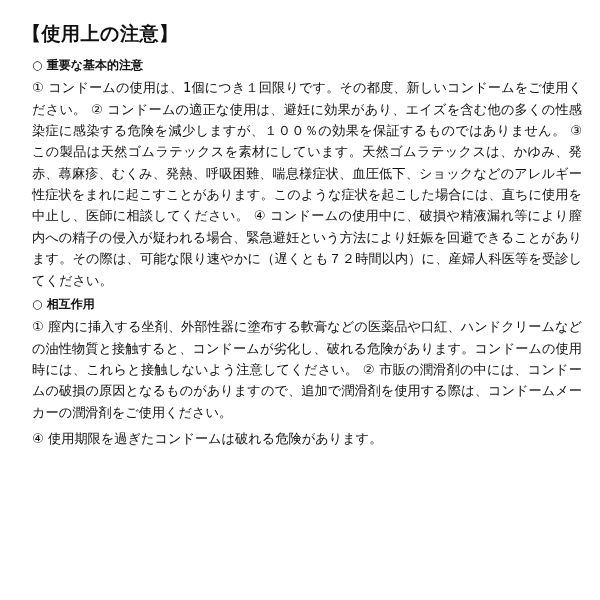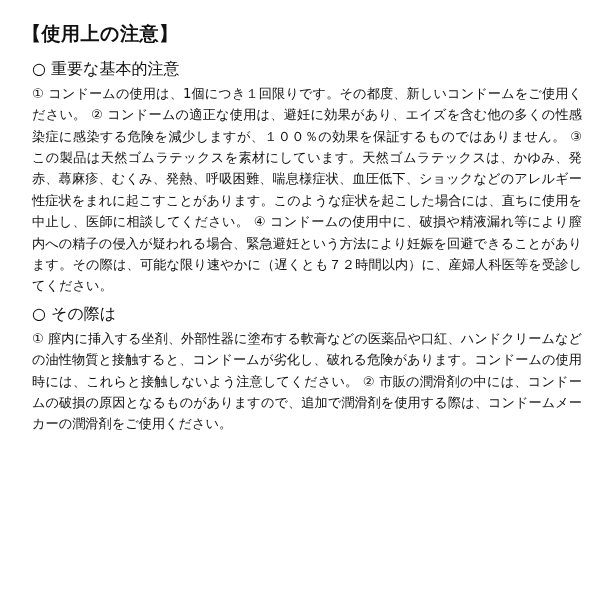--- a/index.html
+++ b/index.html
@@ -27,22 +27,22 @@
     font-weight: 700;
     letter-spacing: 0.5px;
     margin: 0 0 12px 0;
     line-height: 1.2;
     color: #111111;
   }
   .section {
     margin-bottom: 5px;
   }
   .section-heading {
-    font-size: 16px;
-    font-weight: 400;
+    font-size: 12px;
+    font-weight: 700;
     margin: 0 0 3px 0;
     padding-left: 10px;
     line-height: 1.45;
     color: #111111;
   }
   .section-body {
     font-size: 13.2px;
     line-height: 1.62;
     margin: 0;
     padding-left: 10px;
@@ -57,19 +57,22 @@
 <div class="page">
 
   <h1 class="doc-title">【使用上の注意】</h1>
 
   <div class="section">
     <div class="section-heading">○ 重要な基本的注意</div>
     <p class="section-body">① コンドームの使用は、1個につき１回限りです。その都度、新しいコンドームをご使用ください。 ② コンドームの適正な使用は、避妊に効果があり、エイズを含む他の多くの性感染症に感染する危険を減少しますが、１００％の効果を保証するものではありません。 ③ この製品は天然ゴムラテックスを素材にしています。天然ゴムラテックスは、かゆみ、発赤、蕁麻疹、むくみ、発熱、呼吸困難、喘息様症状、血圧低下、ショックなどのアレルギー性症状をまれに起こすことがあります。このような症状を起こした場合には、直ちに使用を中止し、医師に相談してください。 ④ コンドームの使用中に、破損や精液漏れ等により膣内への精子の侵入が疑われる場合、緊急避妊という方法により妊娠を回避できることがあります。その際は、可能な限り速やかに（遅くとも７２時間以内）に、産婦人科医等を受診してください。</p>
   </div>
 
   <div class="section">
-    <div class="section-heading">○ その際は</div>
+    <div class="section-heading">○ 相互作用</div>
     <p class="section-body">① 膣内に挿入する坐剤、外部性器に塗布する軟膏などの医薬品や口紅、ハンドクリームなどの油性物質と接触すると、コンドームが劣化し、破れる危険があります。コンドームの使用時には、これらと接触しないよう注意してください。 ② 市販の潤滑剤の中には、コンドームの破損の原因となるものがありますので、追加で潤滑剤を使用する際は、コンドームメーカーの潤滑剤をご使用ください。</p>
   </div>
 
 
+  <div class="section">
+    <p class="section-body">④ 使用期限を過ぎたコンドームは破れる危険があります。</p>
+  </div>
 
 </div>
 
 </body></html>

